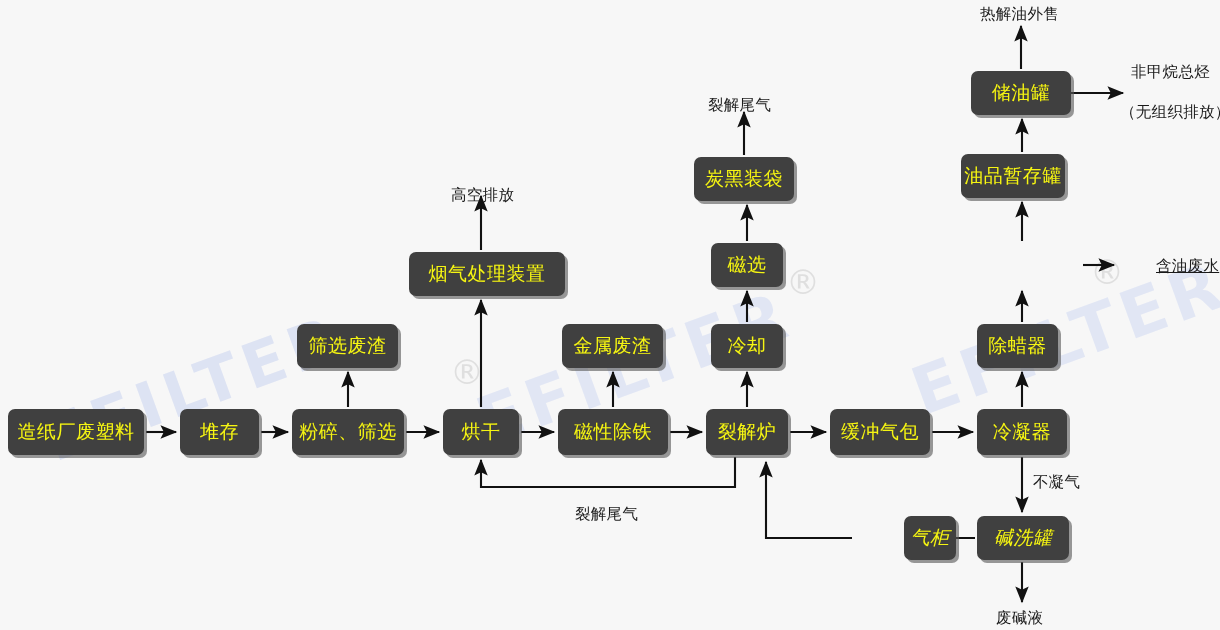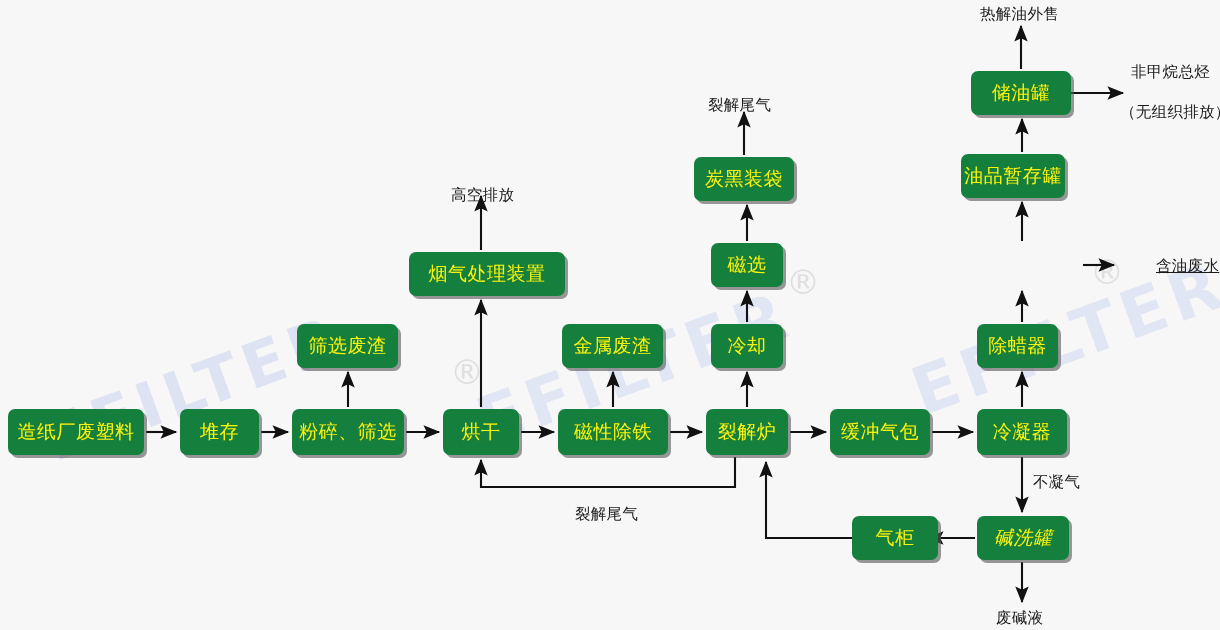--- a/index.html
+++ b/index.html
@@ -62,21 +62,21 @@
     position: absolute;
     font-size: 34px;
     color: #d8d8d8;
     opacity: .75;
     pointer-events: none;
     user-select: none;
   }
   .node {
     position: absolute;
     box-sizing: border-box;
-    background: #15803d;
+    background: #404040;
     color: #F5F514;
     border-radius: 7px;
     display: flex;
     align-items: center;
     justify-content: center;
     font-size: 19px;
     font-weight: 500;
     letter-spacing: .5px;
     white-space: nowrap;
     box-shadow: 3px 3px 0 0 rgba(90,90,90,.62);
@@ -202,21 +202,21 @@
   <div class="node" style="left:961px; top:154px; width:104px; height:44px;">
     <span>油品暂存罐</span>
   </div>
   <div class="node" style="left:971px; top:71px; width:100px; height:44px;">
     <span>储油罐</span>
   </div>
 
   <div class="node" style="left:977px; top:516px; width:92px; height:44px;font-style:italic;">
     <span>碱洗罐</span>
   </div>
-  <div class="node" style="left:852px; top:516px; width:86px; height:44px;">
+  <div class="node" style="left:904px; top:516px; width:52px; height:44px;font-style:italic;">
     <span>气柜</span>
   </div>
 
   <div class="lbl" style="left:451px; top:185px;">高空排放</div>
   <div class="lbl" style="left:708px; top:95px;">裂解尾气</div>
   <div class="lbl" style="left:980px; top:4px;">热解油外售</div>
   <div class="lbl" style="left:1131px; top:62px;">非甲烷总烃</div>
   <div class="lbl" style="left:1120px; top:102px;">（无组织排放）</div>
   <div class="lbl" style="left:1156px; top:256px;text-decoration:underline;">含油废水</div>
   <div class="lbl" style="left:1033px; top:472px;">不凝气</div>

